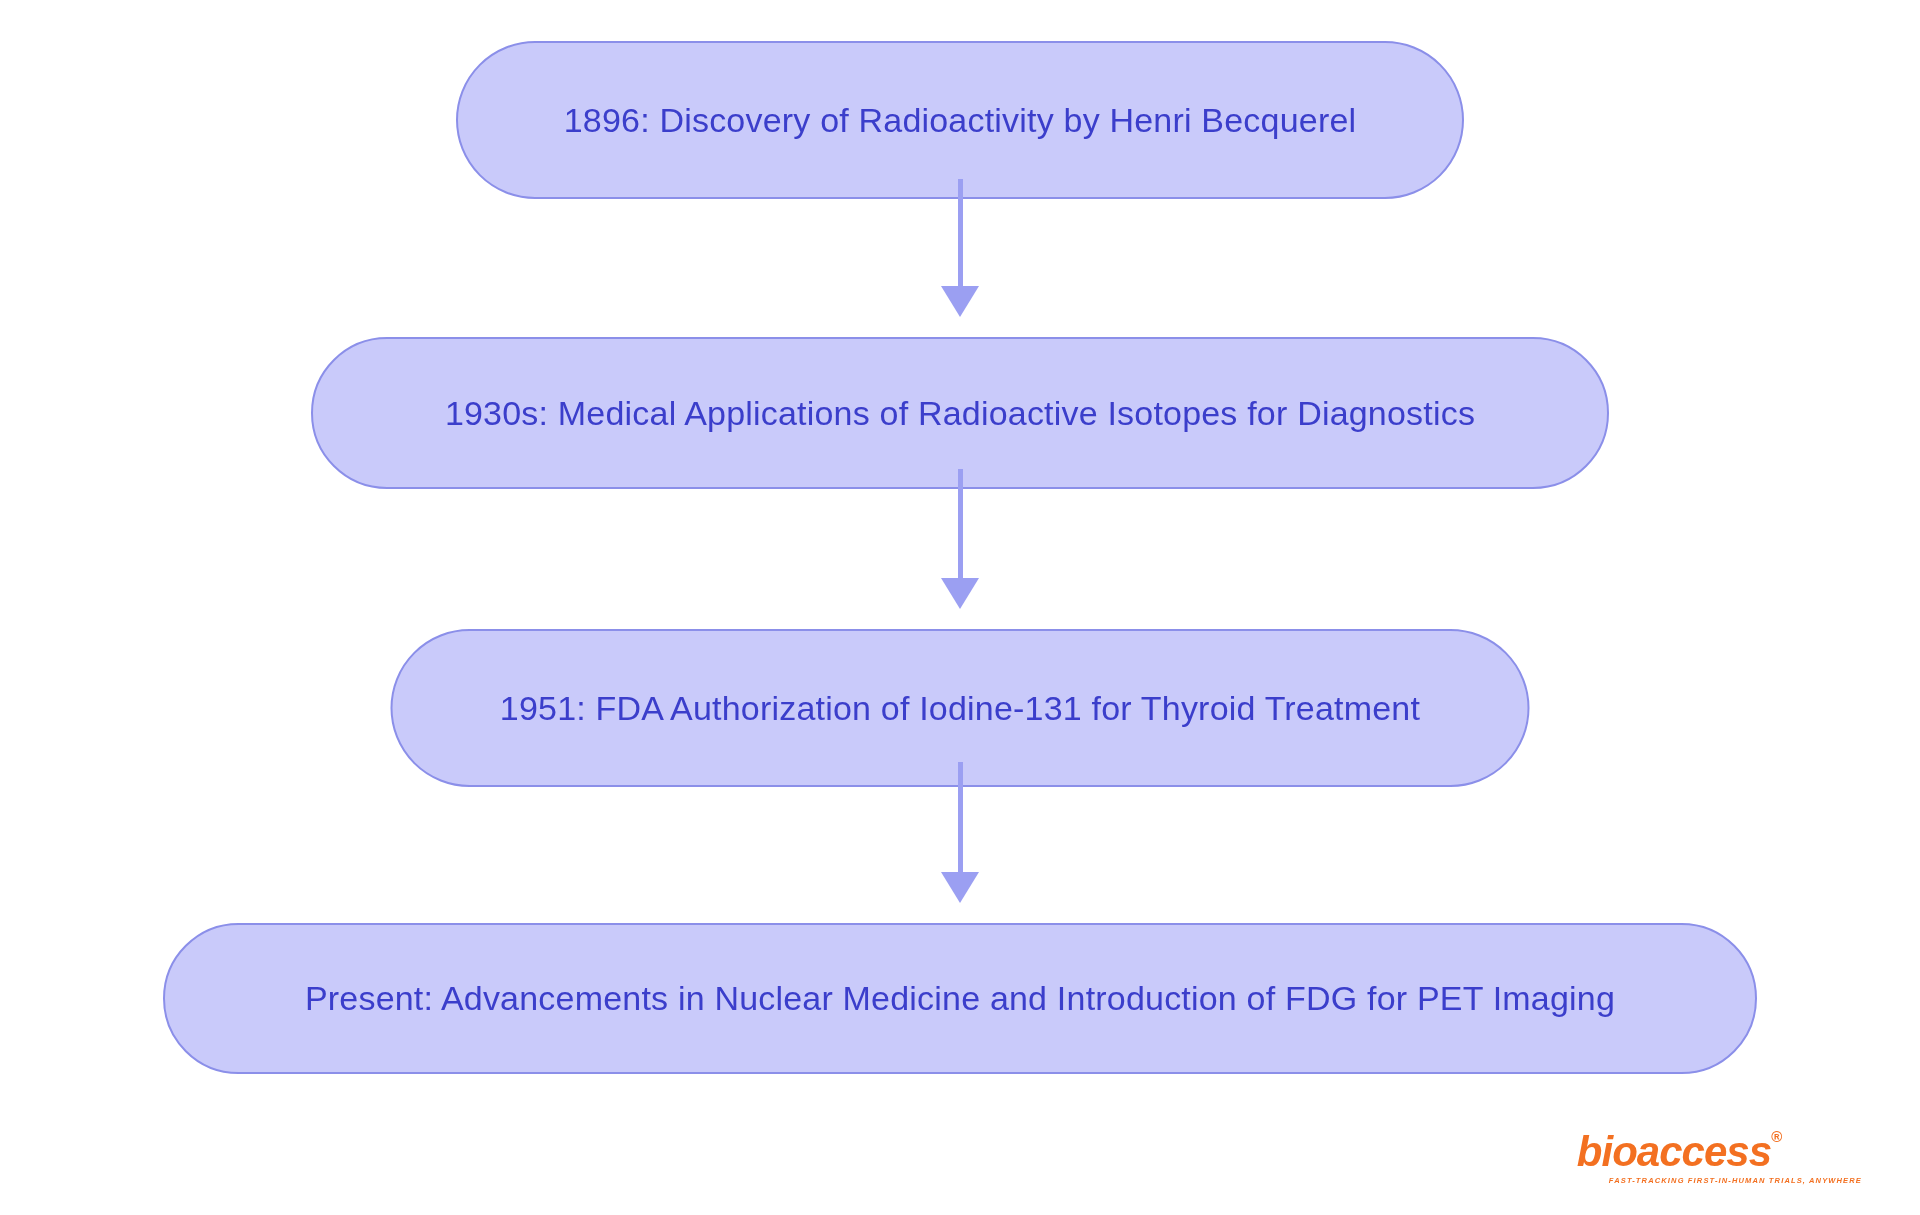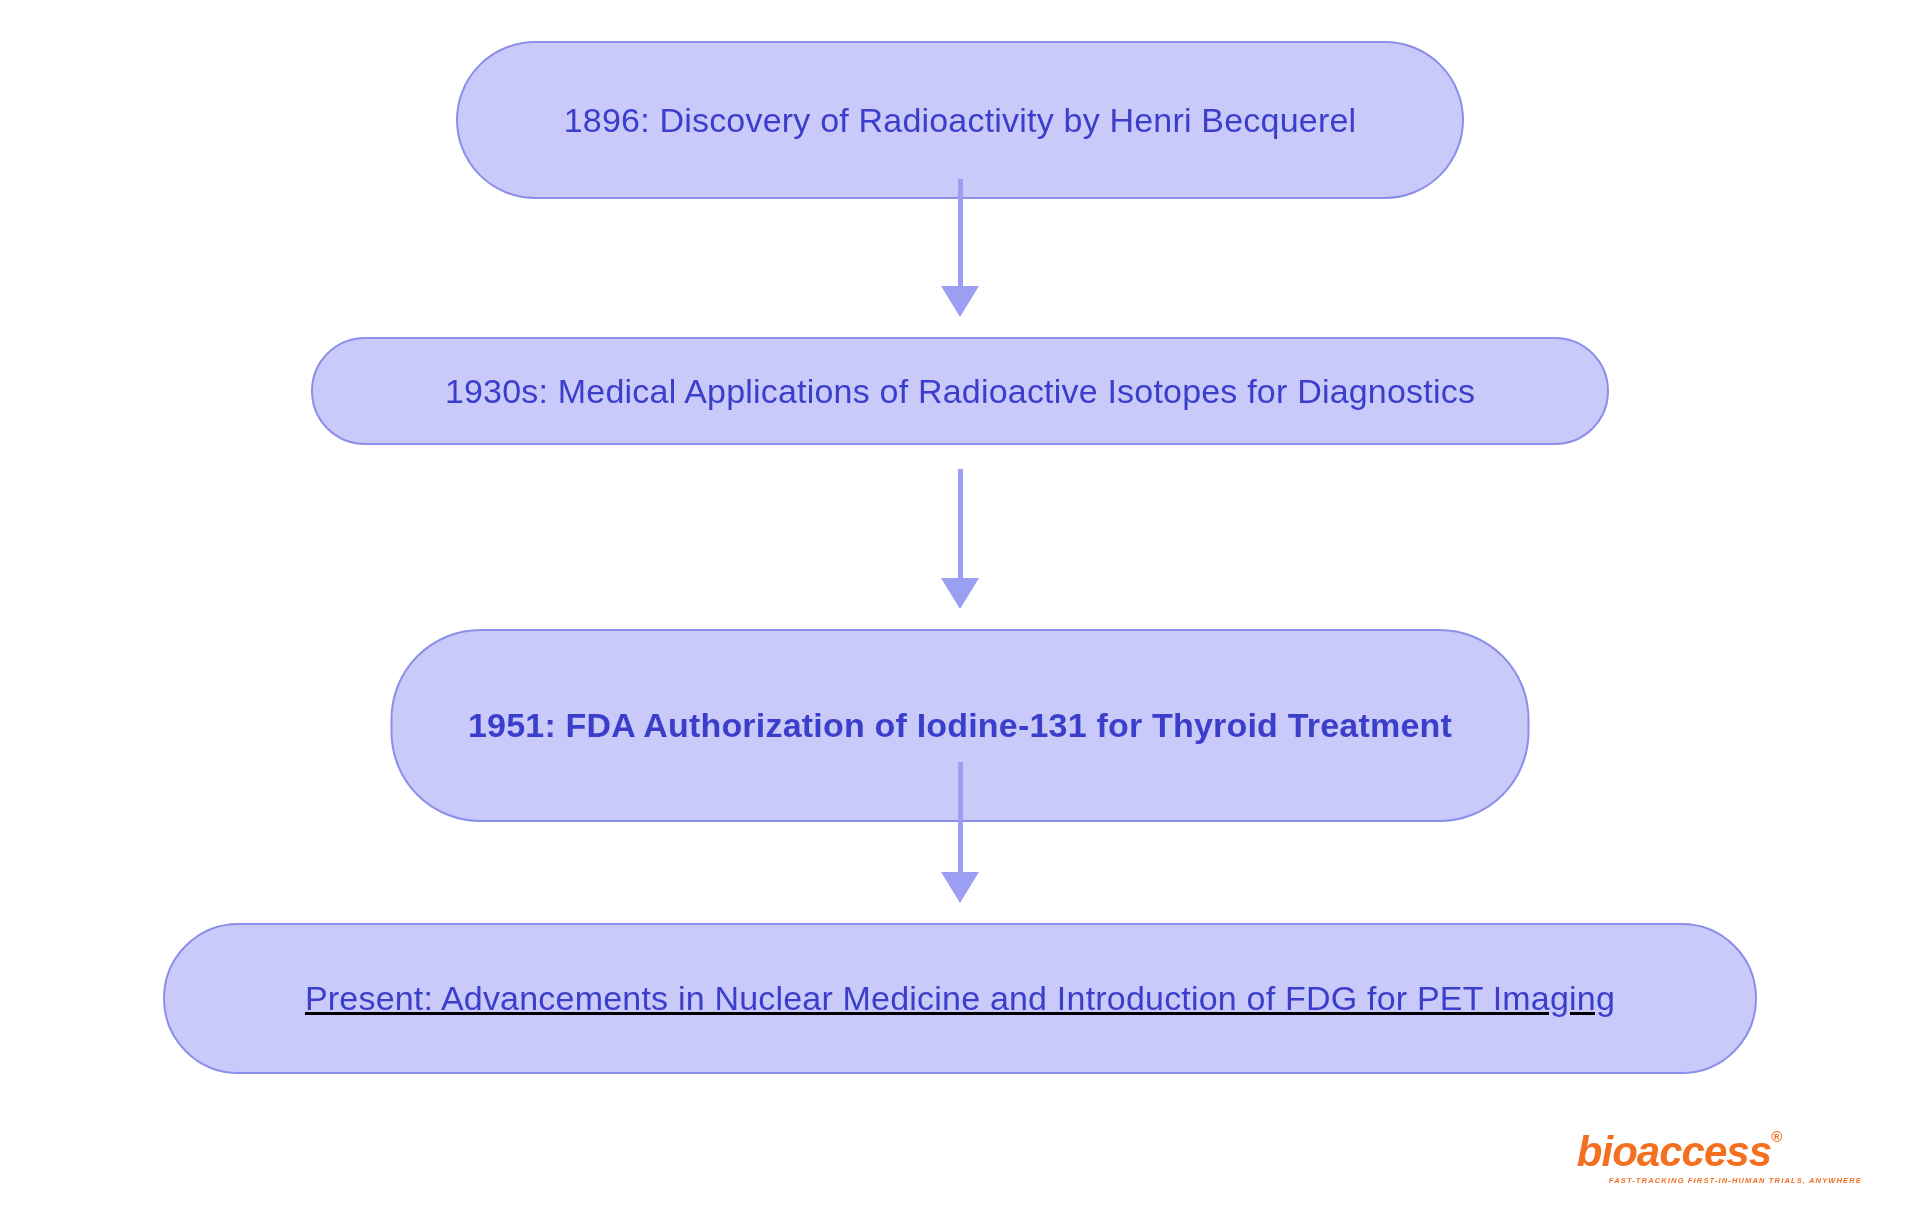--- a/index.html
+++ b/index.html
@@ -30,23 +30,23 @@
   }
   .node-label {
     color: var(--node-text, #3b3ecb);
     font-size: 34px;
     letter-spacing: 0.2px;
     text-align: center;
     padding: 0 40px;
     white-space: nowrap;
   }
   .node-1 { top: 21px;  width: 1008px; height: 158px; }
-  .node-2 { top: 317px; width: 1298px; height: 108px; }
-  .node-3 { top: 609px; width: 1139px; height: 193px; font-weight: bold; }
-  .node-4 { top: 903px; width: 1594px; height: 151px; text-decoration: underline; }
+  .node-2 { top: 317px; width: 1298px; height: 152px; }
+  .node-3 { top: 609px; width: 1139px; height: 158px; }
+  .node-4 { top: 903px; width: 1594px; height: 151px; }
 
   .arrow {
     position: absolute;
     left: 50%;
     transform: translateX(-50%);
     display: flex;
     flex-direction: column;
     align-items: center;
   }
   .arrow-1 { top: 179px; height: 138px; }

